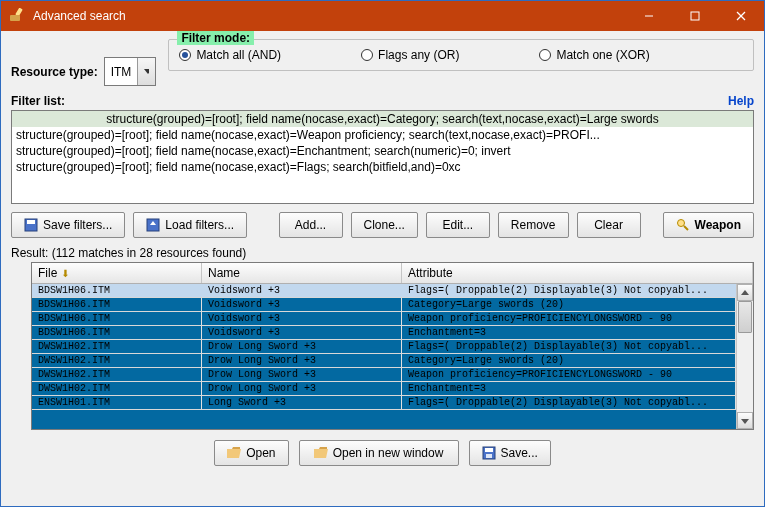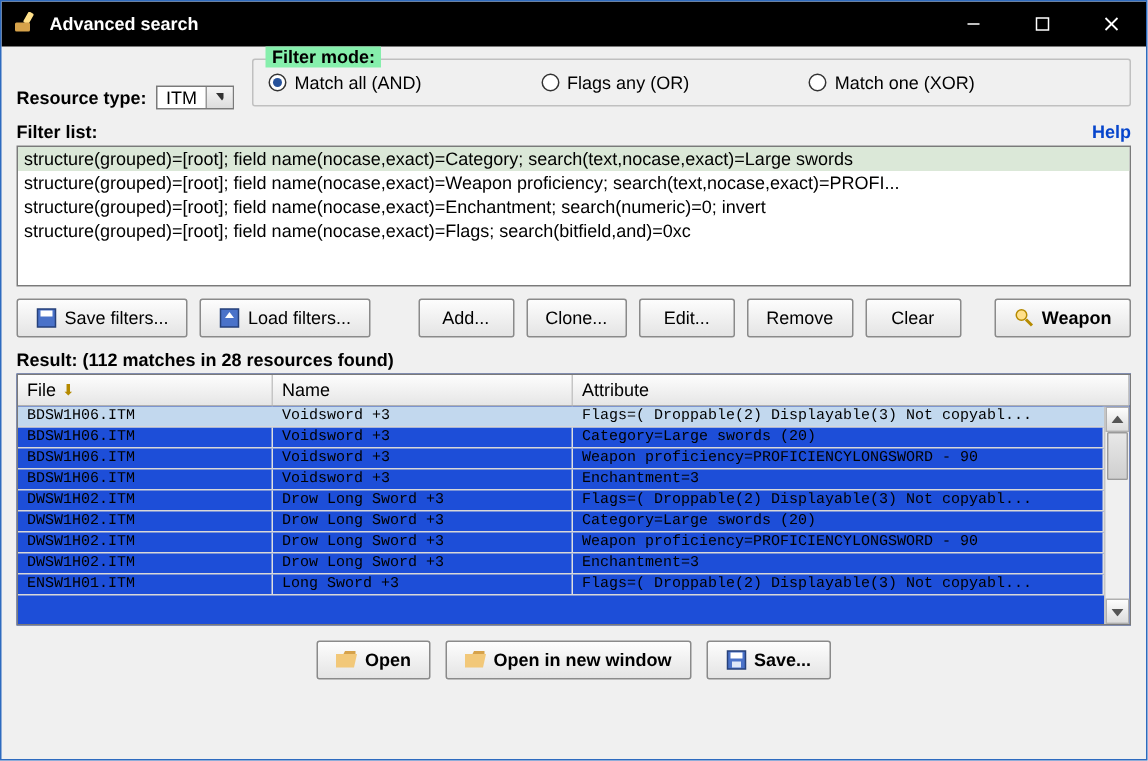--- a/index.html
+++ b/index.html
@@ -1,59 +1,59 @@
 <!DOCTYPE html>
 <html><head>
 <meta charset="utf-8">
 <style>
 * { box-sizing: border-box; margin: 0; padding: 0; font-family: "Segoe UI", Tahoma, sans-serif; font-size: 12px; }
 body { background: #f0f0f0; width: 765px; height: 507px; overflow: hidden; border: 1px solid #2e6bbf; display: flex; flex-direction: column; }
-.titlebar { background: #000000; color: #fff; height: 30px; display: flex; align-items: center; padding: 0 0 0 8px; font-weight: bold; }
+.titlebar { background: #c2410c; color: #fff; height: 30px; display: flex; align-items: center; padding: 0 0 0 8px; }
 .titlebar .icon { width: 16px; height: 16px; margin-right: 8px; }
 .titlebar .title { flex: 1; font-size: 12px; }
 .winbtns { display: flex; height: 100%; }
 .winbtn { width: 46px; display: flex; align-items: center; justify-content: center; color: #fff; }
 .content { padding: 8px 10px; flex: 1; display: flex; flex-direction: column; }
 .row1 { display: flex; align-items: flex-start; gap: 12px; margin-bottom: 6px; }
 .res-type { display: flex; align-items: center; gap: 6px; padding-top: 18px; }
 .res-type label { font-weight: bold; }
-.combo { display: flex; align-items: center; background: #fff; border: 1px solid #7a7a7a; height: 16px; }
+.combo { display: flex; align-items: center; background: #fff; border: 1px solid #7a7a7a; height: 29px; }
 .combo span { padding: 0 6px; }
 .combo .arrow { width: 18px; height: 100%; display:flex; align-items:center; justify-content:center; background: linear-gradient(#f6f6f6,#ddd); border-left:1px solid #999; }
 .filtermode { flex: 1; border: 1px solid #c0c0c0; border-radius: 2px; padding: 8px 10px 8px 10px; position: relative; display: flex; gap: 80px; }
 .filtermode .legend { position: absolute; top: -9px; left: 8px; background: #86efac; padding: 0 4px; font-weight: bold; }
 .radio { display: flex; align-items: center; gap: 5px; }
 .radio .bullet { width:12px; height:12px; border:1px solid #333; border-radius:50%; display:flex; align-items:center; justify-content:center; background:#fff;}
 .radio.checked .bullet::after { content:''; width:6px; height:6px; background:#27529b; border-radius:50%; }
 .label-row { display:flex; justify-content:space-between; align-items:baseline; margin:2px 0 2px 0; }
 .help { color:#0645cc; font-weight:bold; }
 .filterlist { background:#fff; border:1px solid #7a7a7a; height:94px; overflow:hidden; font-family: Consolas, "Courier New", monospace; font-size:12px; }
 .filterlist div { padding:1px 4px; white-space:nowrap; overflow:hidden; }
-.filterlist div.sel { background:#dbe8d8; }
+.filterlist div.sel { background:#dbe8d8;text-align:center; }
 .btnrow { display:flex; gap:8px; margin:8px 0; }
 .spacer { flex:1; }
 .btn { height:26px; padding:0 12px; background:linear-gradient(#fdfdfd,#e4e4e4); border:1px solid #8a8a8a; border-radius:2px; display:flex; align-items:center; gap:5px; justify-content:center; min-width:64px; cursor:default;text-align:center;}
 .btn.search { font-weight:bold; min-width:86px; }
 .btn.wide { min-width:100px; }
-.result-label { font-weight:bold; margin-bottom:2px; }
-.table-wrap { border:1px solid #7a7a7a; background:#1d4ed8; display:flex; flex-direction:column; height:168px; }
+.result-label { font-weight:normal; margin-bottom:2px; }
+.table-wrap { border:1px solid #7a7a7a; background:#0369a1; display:flex; flex-direction:column; height:168px;margin-left:20px; }
 .thead { display:flex; background:linear-gradient(#fdfdfd,#e6e6e6); border-bottom:1px solid #b0b0b0; }
 .th { padding:3px 6px; border-right:1px solid #c5c5c5; display:flex; align-items:center; gap:4px; }
 .c-file { width:170px; } .c-name { width:200px; } .c-attr { flex:1; }
 .tbody-wrap { display:flex; flex:1; overflow:hidden; }
 .tbody { flex:1; overflow:hidden; }
 .tr { display:flex; border-bottom:1px solid #d8d8d8; }
 .td { padding:1px 6px; border-right:1px solid #e0e0e0; font-family: Consolas, "Courier New", monospace; font-size:10px; white-space:nowrap; overflow:hidden; }
 .tr.sel { background:#c2d8ee; }
 .tr.sel .td { border-right-color:#c2d8ee; }
 .scroll { width:17px; background:#f0f0f0; border-left:1px solid #c5c5c5; display:flex; flex-direction:column; }
 .scroll .sbtn { height:17px; background:linear-gradient(#fdfdfd,#dcdcdc); border:1px solid #b0b0b0; display:flex; align-items:center; justify-content:center;}
 .scroll .track { flex:1; position:relative; }
 .scroll .thumb { position:absolute; left:1px; right:1px; top:0; height:32px; background:linear-gradient(#e8e8e8,#cfcfcf); border:1px solid #9a9a9a; border-radius:1px;}
-.bottom { display:flex; justify-content:center; gap:10px; padding:10px 0 4px 0;font-weight:bold; }
+.bottom { display:flex; justify-content:center; gap:10px; padding:10px 0 4px 0; }
 svg { display:block; }
 .sort-arrow { color:#b58a00; font-size:10px; }
 </style>
 </head>
 <body>
 
 <div class="titlebar">
   <span class="icon">
     <svg width="16" height="16" viewBox="0 0 16 16">
         <rect x="8" y="0" width="4" height="8" rx="1" fill="#ffe08a" transform="rotate(30 10 4)"></rect>

